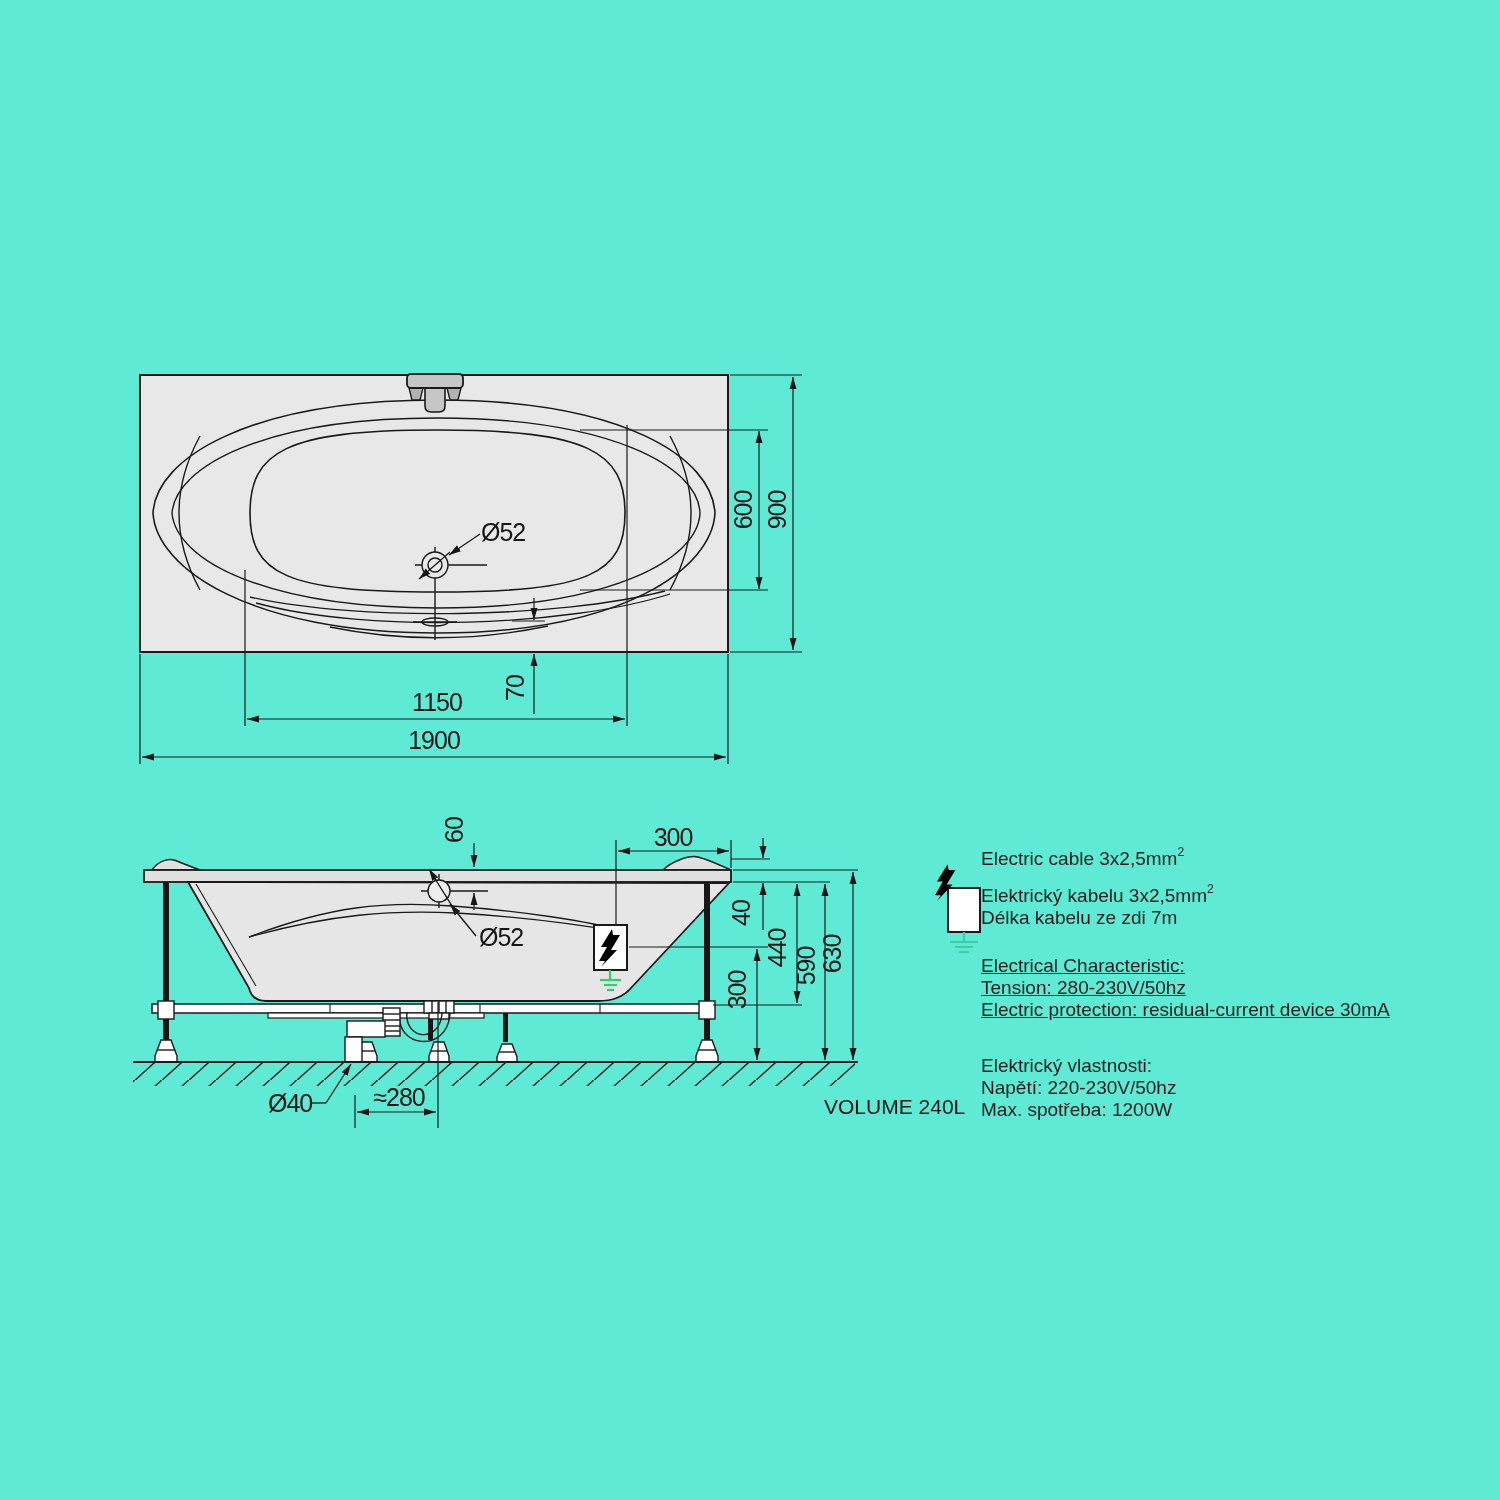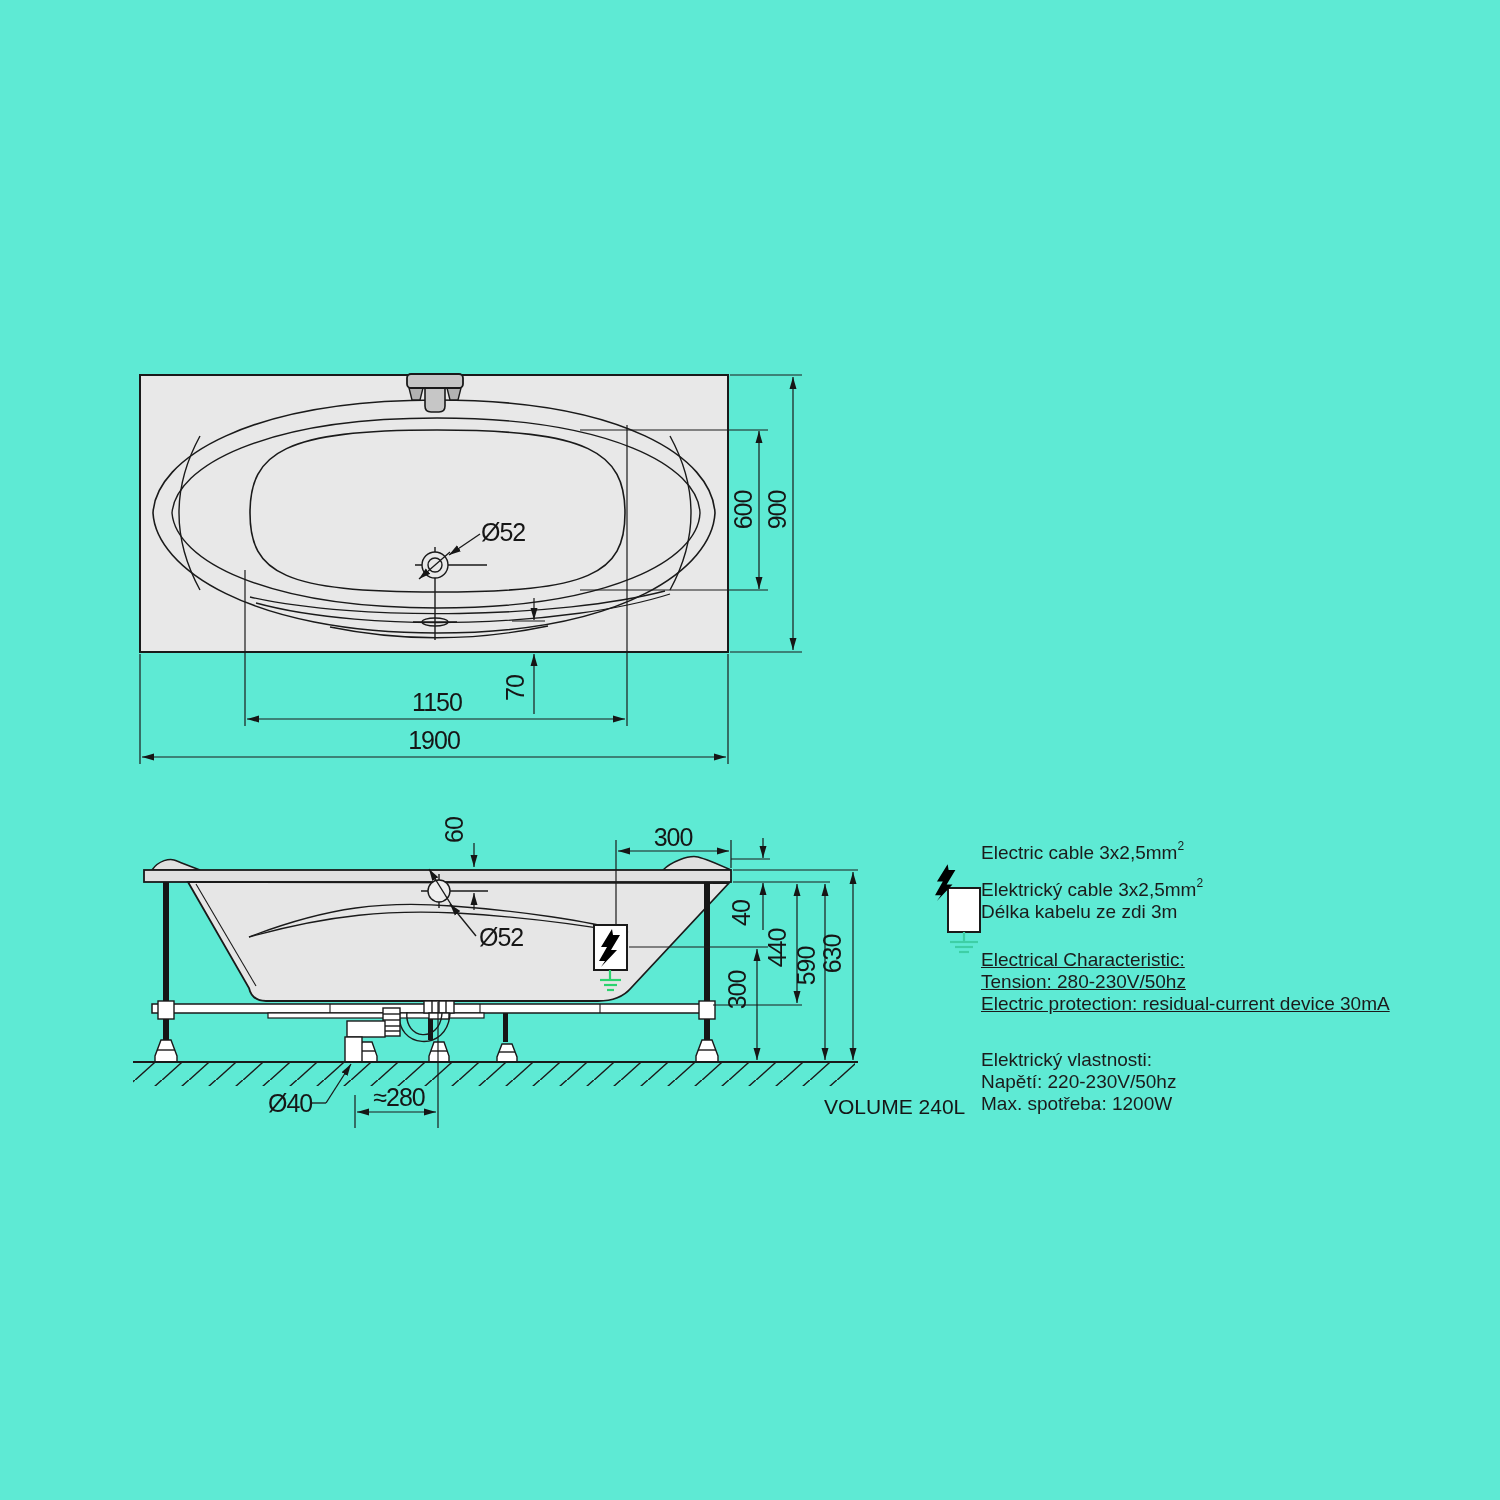--- a/index.html
+++ b/index.html
@@ -3,21 +3,21 @@
 <meta charset="utf-8">
 <style>
   html,body{margin:0;padding:0;background:#fff;}
   #canvas{position:relative;width:1500px;height:1500px;background:#5eead4;overflow:hidden;
           font-family:"Liberation Sans",sans-serif;}
   #drawing-svg{position:absolute;left:0;top:0;}
   .dimtxt{font-family:"Liberation Sans",sans-serif;font-size:25px;fill:#161616;letter-spacing:-1px;}
   .voltxt{font-family:"Liberation Sans",sans-serif;font-size:21px;fill:#161616;}
   #notes{position:absolute;left:981px;top:840px;width:470px;color:#1b1b1b;
          font-size:19px;line-height:22px;}
-  #notes .grp{margin:2px 0 15px 0;}
+  #notes .grp{margin:8px 0 15px 0;}
   #notes .grp.g3{margin-top:26px;text-decoration:underline;}
   #notes .grp.g4{margin-top:34px;}
   #notes sup{font-size:12px;line-height:0;position:relative;top:-2px;}
   .line{white-space:nowrap;}
 </style>
 </head>
 <body>
 <div id="canvas">
 
 <svg id="drawing-svg" width="1500" height="1500" viewBox="0 0 1500 1500">
@@ -257,22 +257,22 @@
       <line x1="959" y1="952" x2="969" y2="952"></line>
     </g>
   </g>
 </svg>
 
 <div id="notes">
   <div class="grp g1">
     <div class="line"><span>Electric cable 3x2,5mm</span><sup>2</sup></div>
   </div>
   <div class="grp g2">
-    <div class="line"><span>Elektrický cable 3x2,5mm</span><sup>2</sup></div>
-    <div class="line">Délka kabelu ze zdi 3m</div>
+    <div class="line"><span>Elektrický kabelu 3x2,5mm</span><sup>2</sup></div>
+    <div class="line">Délka kabelu ze zdi 7m</div>
   </div>
   <div class="grp g3">
     <div class="line">Electrical Characteristic:</div>
     <div class="line">Tension: 280-230V/50hz</div>
     <div class="line">Electric protection: residual-current device 30mA</div>
   </div>
   <div class="grp g4">
     <div class="line">Elektrický vlastnosti:</div>
     <div class="line">Napětí: 220-230V/50hz</div>
     <div class="line">Max. spotřeba: 1200W</div>

